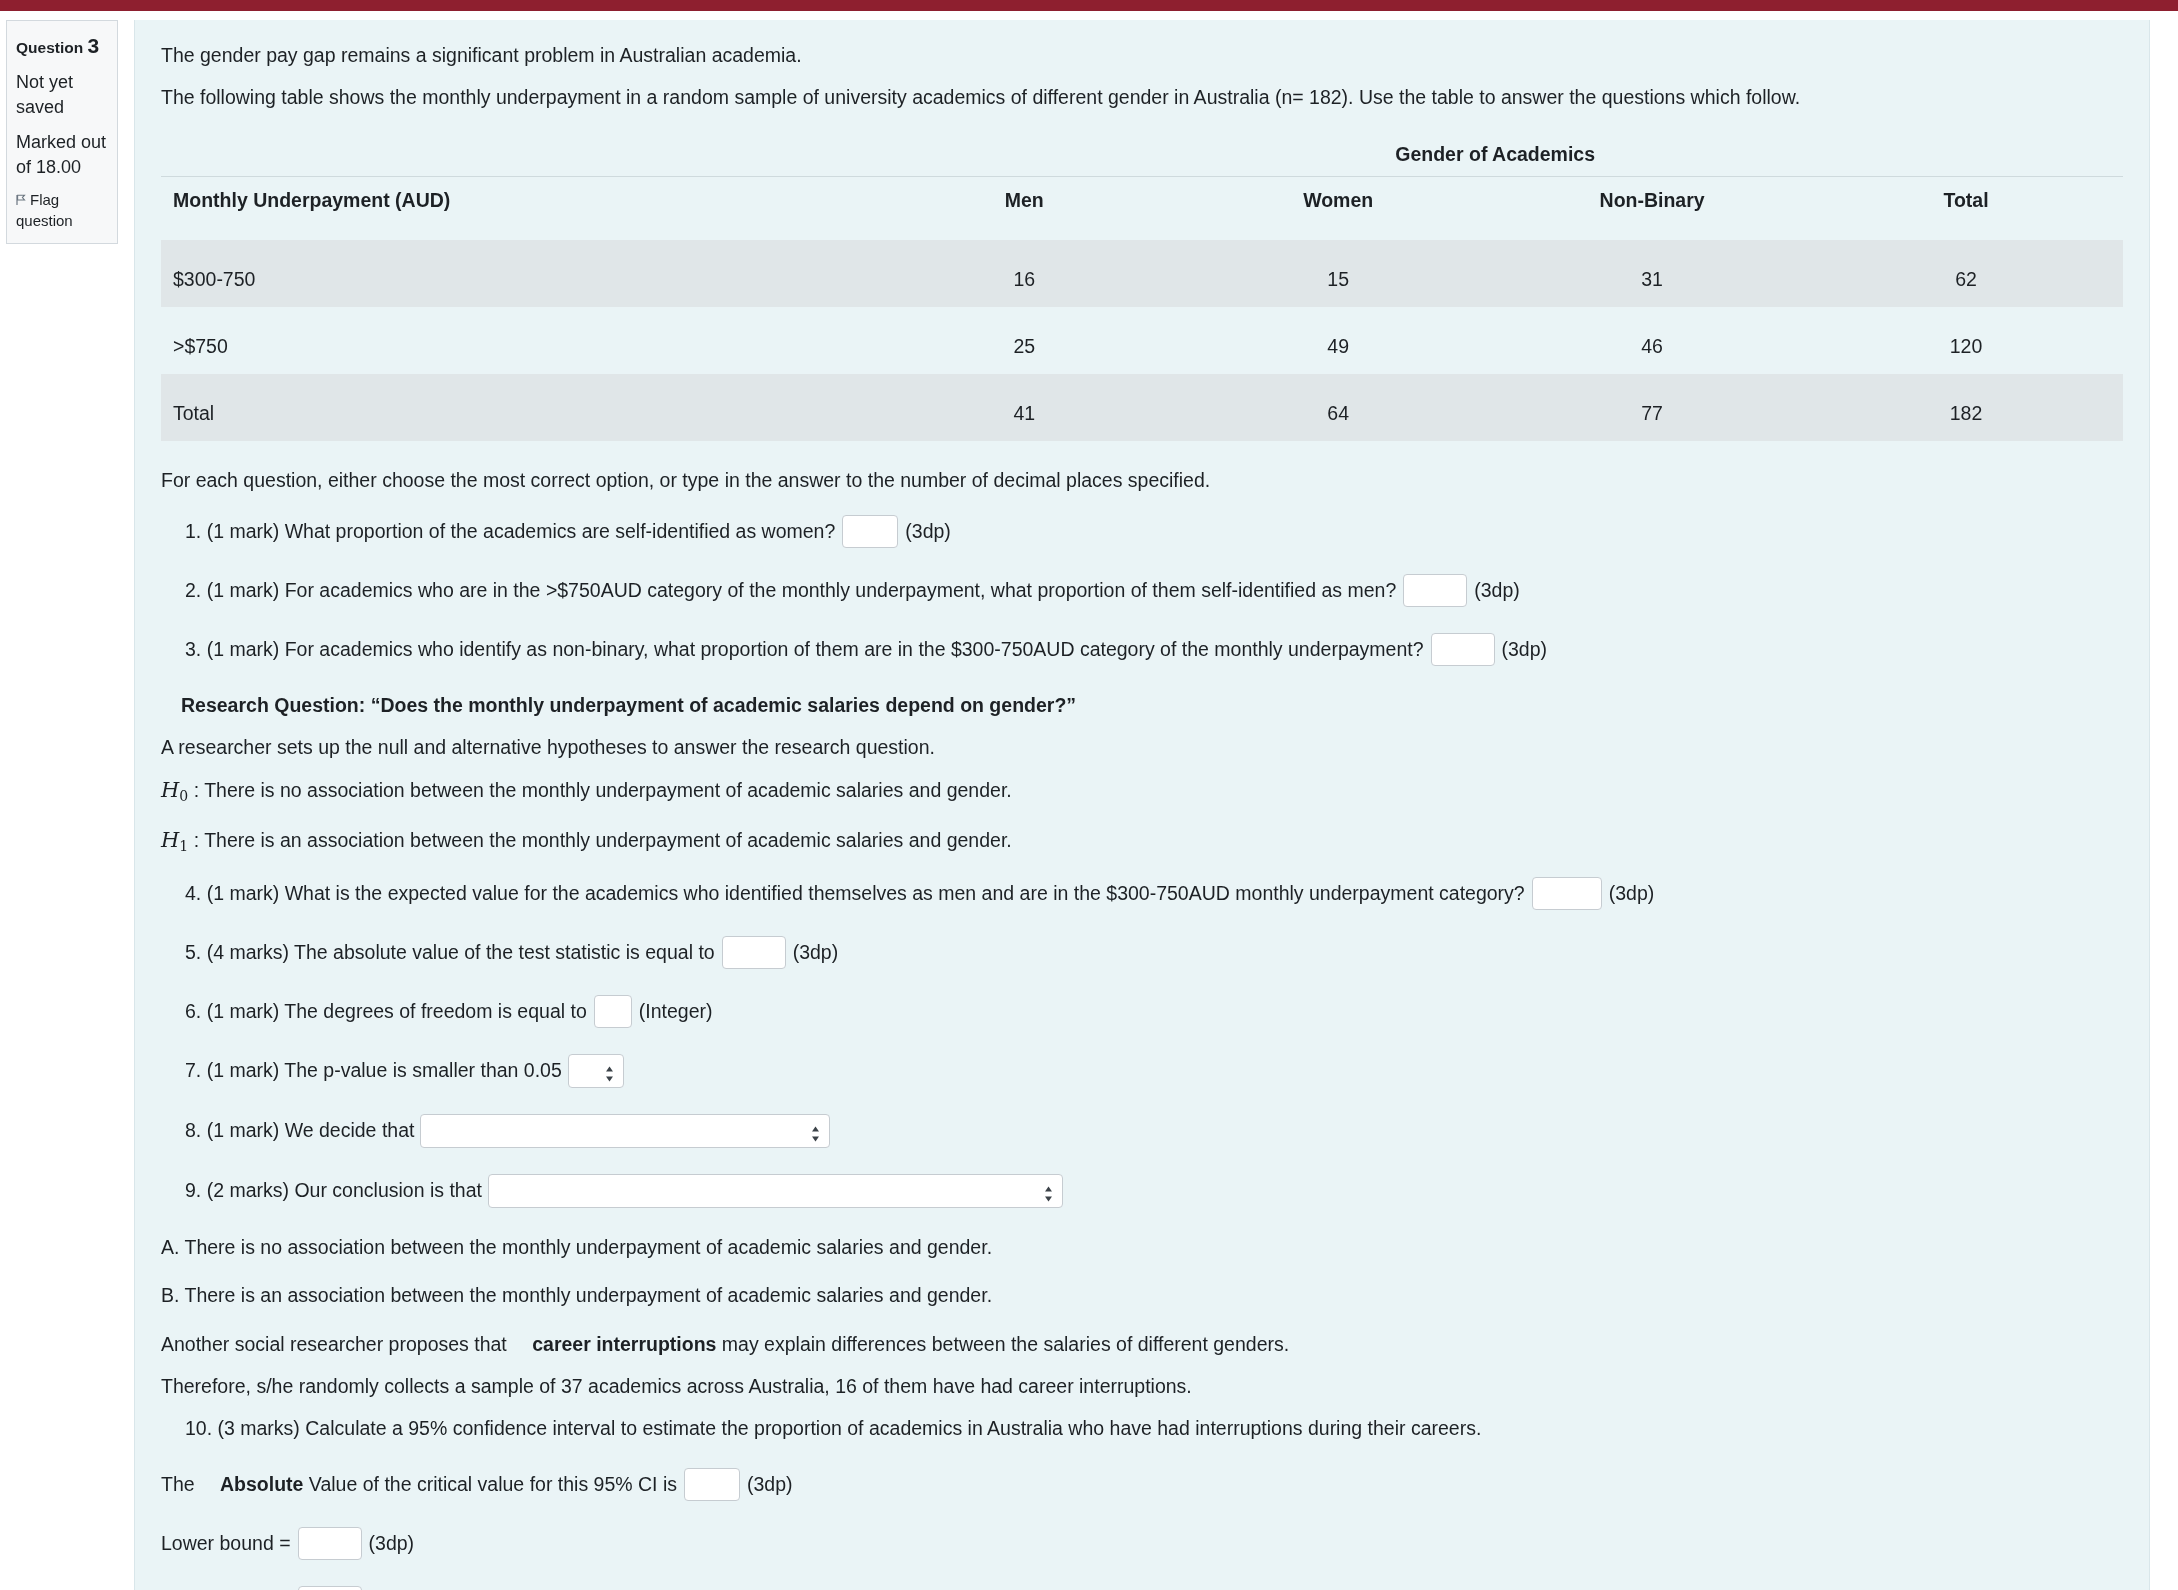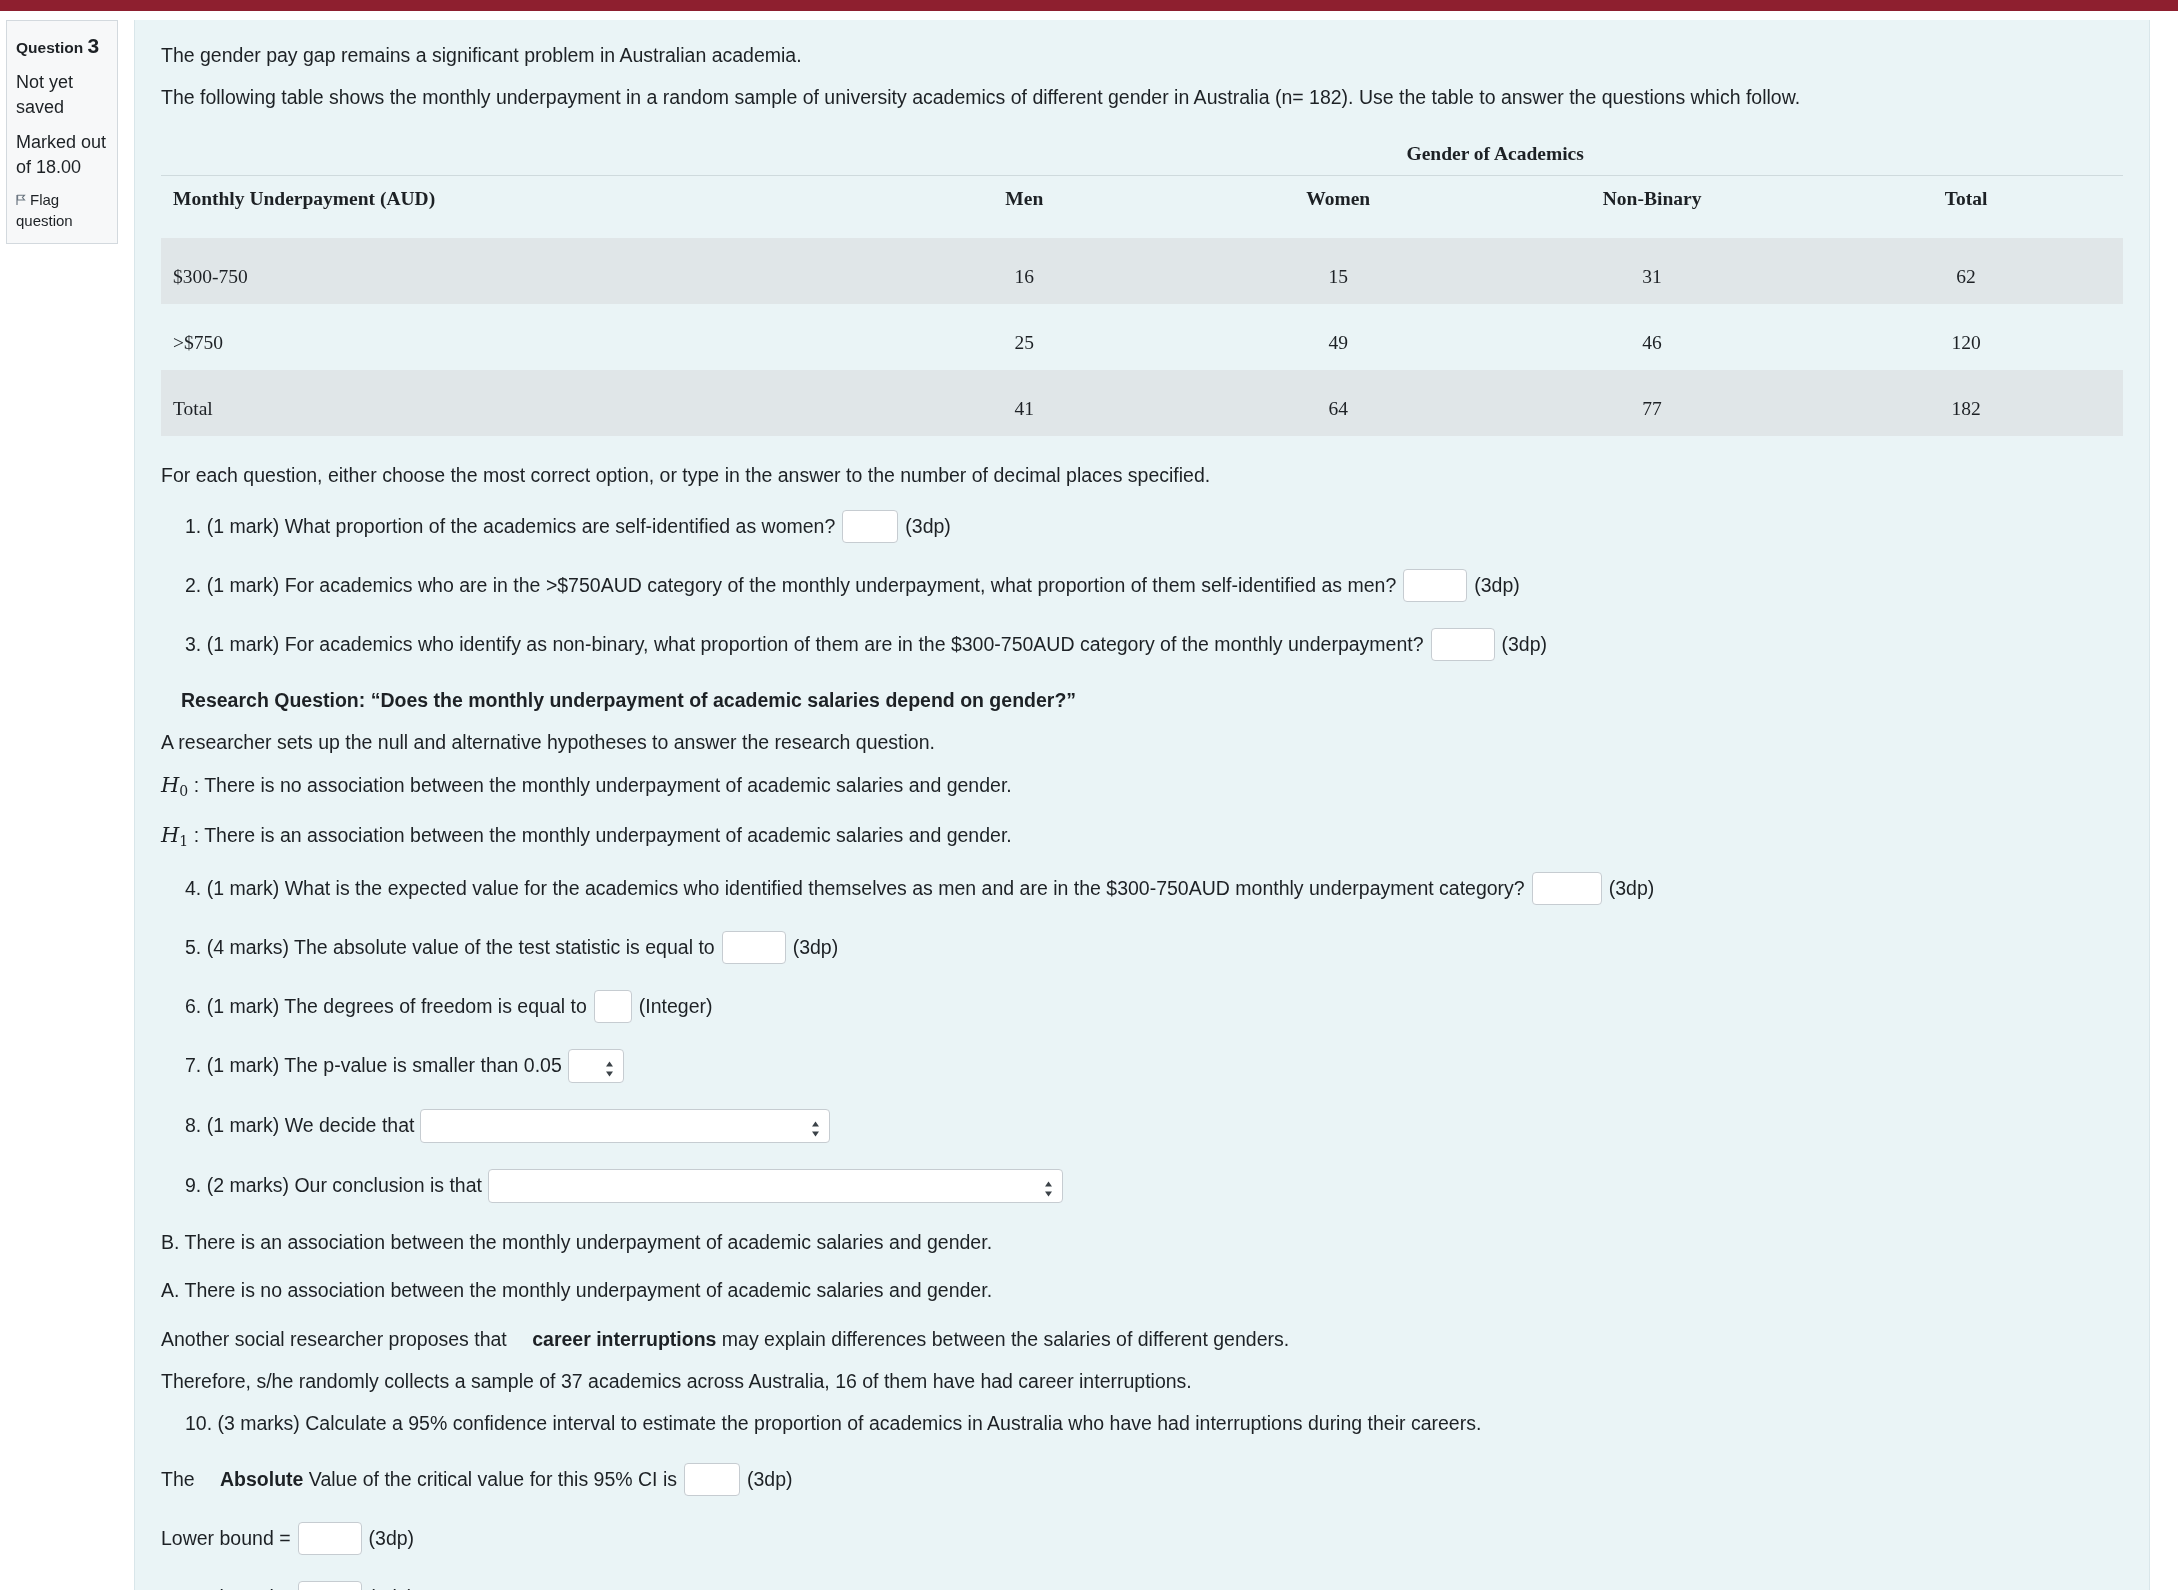--- a/index.html
+++ b/index.html
@@ -75,21 +75,20 @@
   }
   p.tight { margin-bottom: 16px; }
   b { font-weight: bold; margin-left: 20px; }
 
   
   table.xtab {
     width: 100%;
     border-collapse: collapse;
     margin: 26px 0 26px 0;
     font-size: 19.5px;
-    font-family: Liberation Serif, serif;
   }
   table.xtab th, table.xtab td {
     padding: 14px 12px;
     text-align: center;
     font-weight: normal;
   }
   table.xtab th.rowhdr, table.xtab td.rowhdr {
     text-align: left;
     padding-left: 12px;
   }
@@ -320,22 +319,22 @@
       <span class="sel w4">
         <span class="arrows">
           <svg width="9" height="17" viewBox="0 0 9 17">
               <path d="M4.5 1 L8 6 L1 6 Z" fill="#3b4248"></path>
               <path d="M4.5 16 L8 11 L1 11 Z" fill="#3b4248"></path>
             </svg>
         </span>
       </span>
     </div>
 
+    <p class="opt">A. There is no association between the monthly underpayment of academic salaries and gender.</p>
     <p class="opt">B. There is an association between the monthly underpayment of academic salaries and gender.</p>
-    <p class="opt">A. There is no association between the monthly underpayment of academic salaries and gender.</p>
 
     <p class="txt tight"><span>Another social researcher proposes that </span><b>career interruptions</b><span> may explain differences between the salaries of different genders.</span></p>
     <p class="txt tight">Therefore, s/he randomly collects a sample of 37 academics across Australia, 16 of them have had career interruptions.</p>
 
     <div class="qrow">
       <span class="seg">10. (3 marks) Calculate a 95% confidence interval to estimate the proportion of academics in Australia who have had interruptions during their careers.</span>
     </div>
 
     <div class="flow">
       <span class="seg">The </span>

